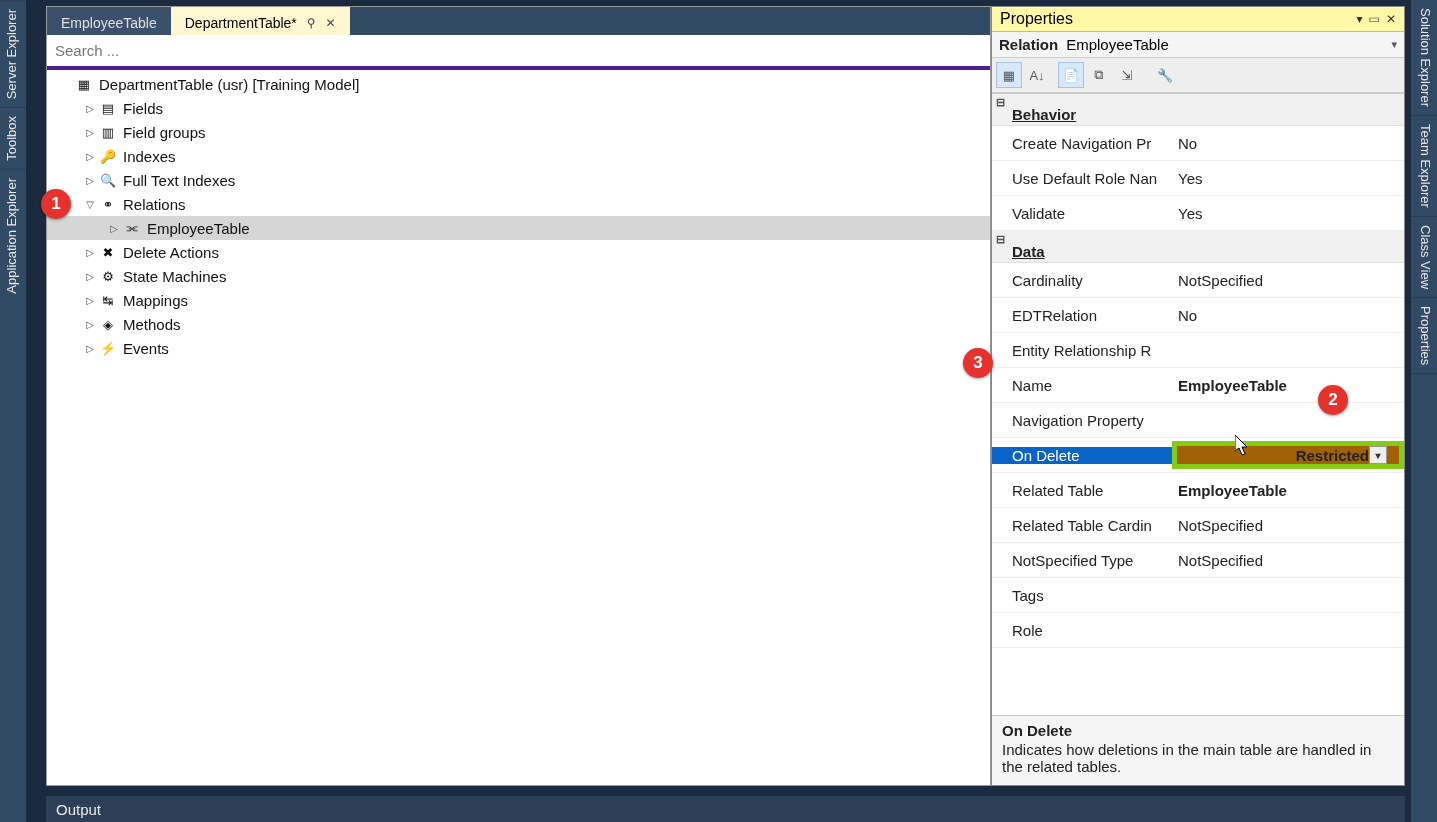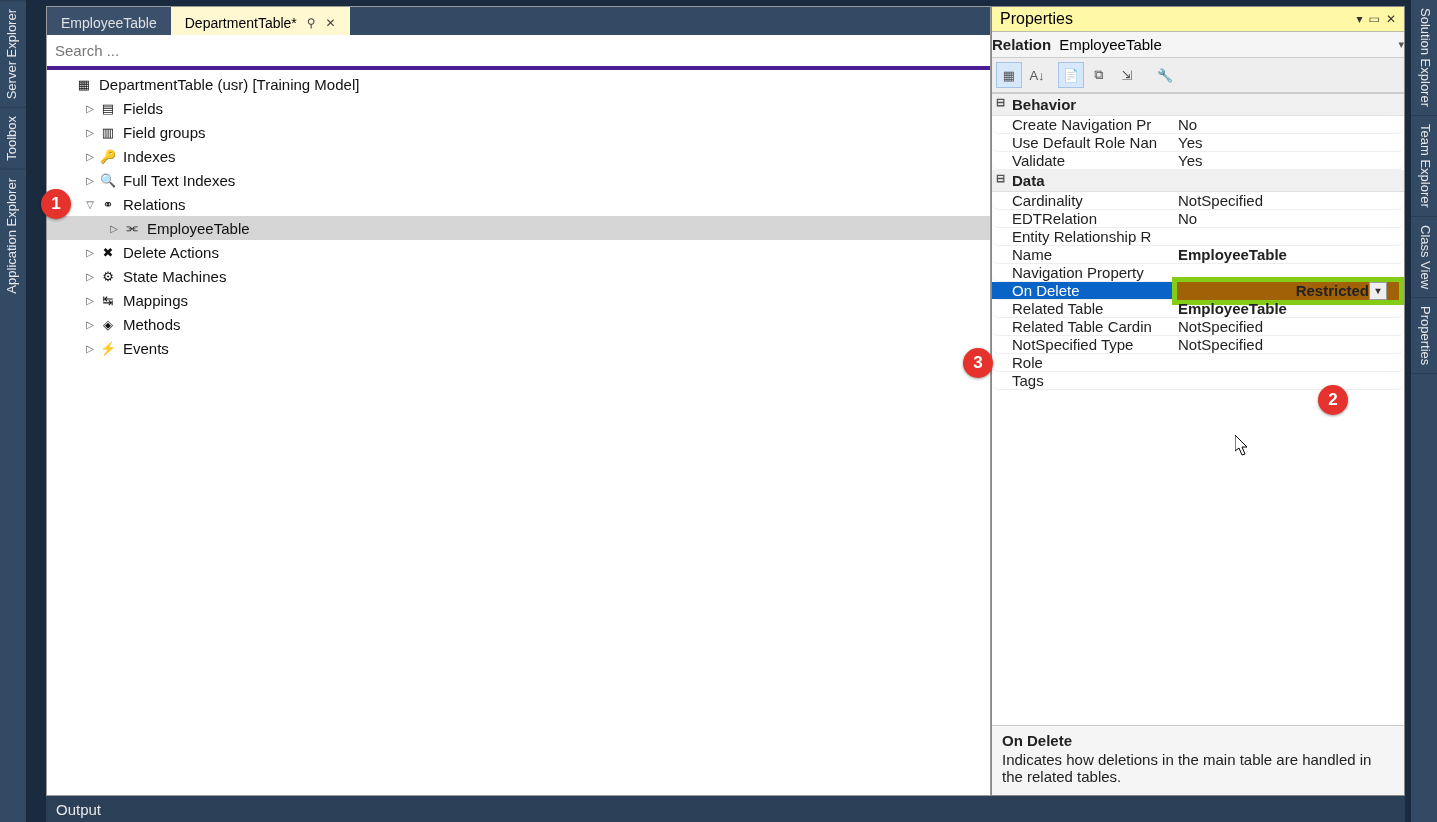--- a/index.html
+++ b/index.html
@@ -39,21 +39,21 @@
     right: 26px;
     top: 0;
     bottom: 0;
     display: flex;
     flex-direction: column;
   }
   .content-row {
     flex: 1;
     display: flex;
     background: #fff;
-    margin: 6px 6px 0 20px;
+    margin: 6px 6px 10px 20px;
   }
   
   .tree-panel {
     flex: 1;
     border: 1px solid #999;
     display: flex;
     flex-direction: column;
     background: #fff;
     min-width: 0;
   }
@@ -137,21 +137,21 @@
     padding: 3px 8px;
     font-size: 16px;
     color: #000;
     display: flex;
     align-items: center;
     justify-content: space-between;
     border-bottom: 1px solid #bba;
   }
   .props-title-icons { font-size: 12px; color:#333; display:flex; gap:6px;}
   .props-sub {
-    padding: 4px 0;
+    padding: 4px 7px;
     font-size: 15px;
     border-bottom: 1px solid #ccc;
     display:flex;
     align-items:center;
   }
   .props-sub .ptype { font-weight:700; margin-right:8px; color:#222;}
   .props-toolbar {
     display: flex;
     gap: 2px;
     padding: 4px 4px;
@@ -168,35 +168,35 @@
   .props-grid {
     flex:1;
     overflow:auto;
     background:#fff;
     border-top:1px solid #ccc;
     font-size: 15px;
   }
   .cat-row {
     background:#f0f0f0;
     font-weight:700;
-    padding:2px 4px 2px 20px;
+    padding:12px 4px 2px 20px;
     position:relative;
     border-bottom:1px solid #e0e0e0;
     color:#222;
+    text-decoration:underline;
   }
   .cat-row::before{
     content:"⊟";
     position:absolute;left:4px;top:2px;font-size:11px;color:#555;
   }
   .prop-row{
     display:flex;
     border-bottom:1px solid #eee;
-    height:18px;
+    height:35px;
     align-items:center;
-    border-radius:7px;
   }
   .prop-name{
     width: 180px;
     padding-left: 20px;
     overflow:hidden;
     white-space:nowrap;
     color:#222;
   }
   .prop-val{
     flex:1;
@@ -452,27 +452,27 @@
               <span>NotSpecified</span>
             </div>
           </div>
           <div class="prop-row">
             <div class="prop-name">NotSpecified Type</div>
             <div class="prop-val">
               <span>NotSpecified</span>
             </div>
           </div>
           <div class="prop-row">
+            <div class="prop-name">Tags</div>
+            <div class="prop-val">
+              <span></span>
+            </div>
+          </div>
+          <div class="prop-row">
             <div class="prop-name">Role</div>
-            <div class="prop-val">
-              <span></span>
-            </div>
-          </div>
-          <div class="prop-row">
-            <div class="prop-name">Tags</div>
             <div class="prop-val">
               <span></span>
             </div>
           </div>
         </div>
       <div class="props-help">
         <div class="props-help-title">On Delete</div>
         <div>Indicates how deletions in the main table are handled in the related tables.</div>
       </div>
     </div>

